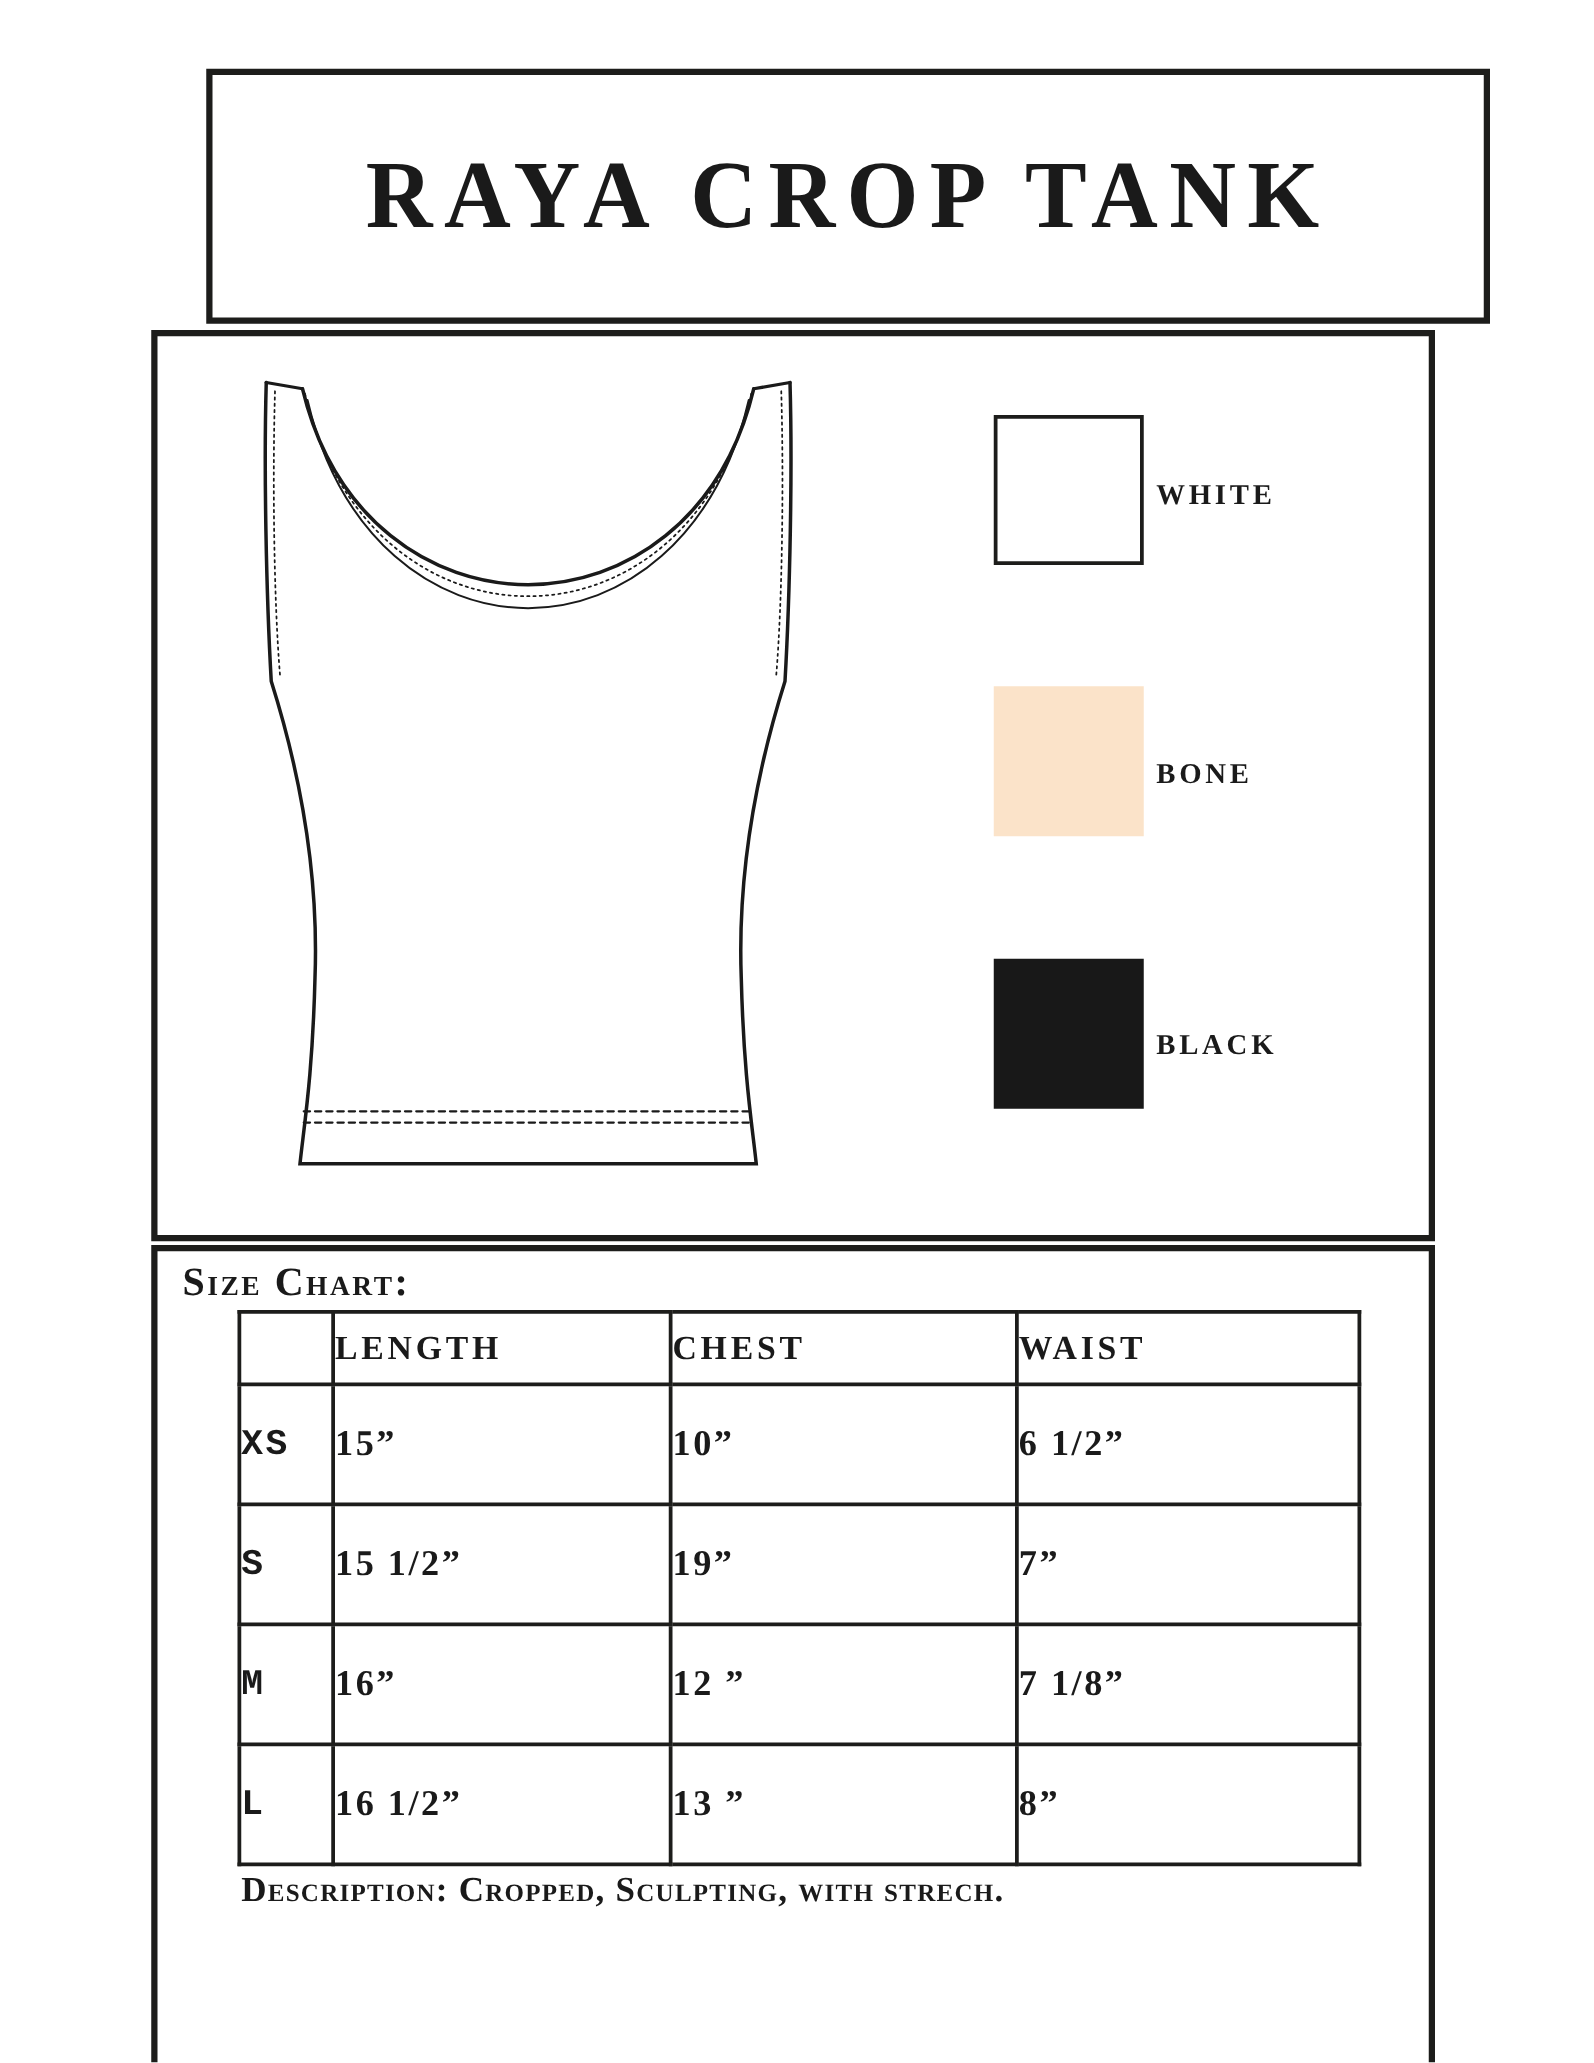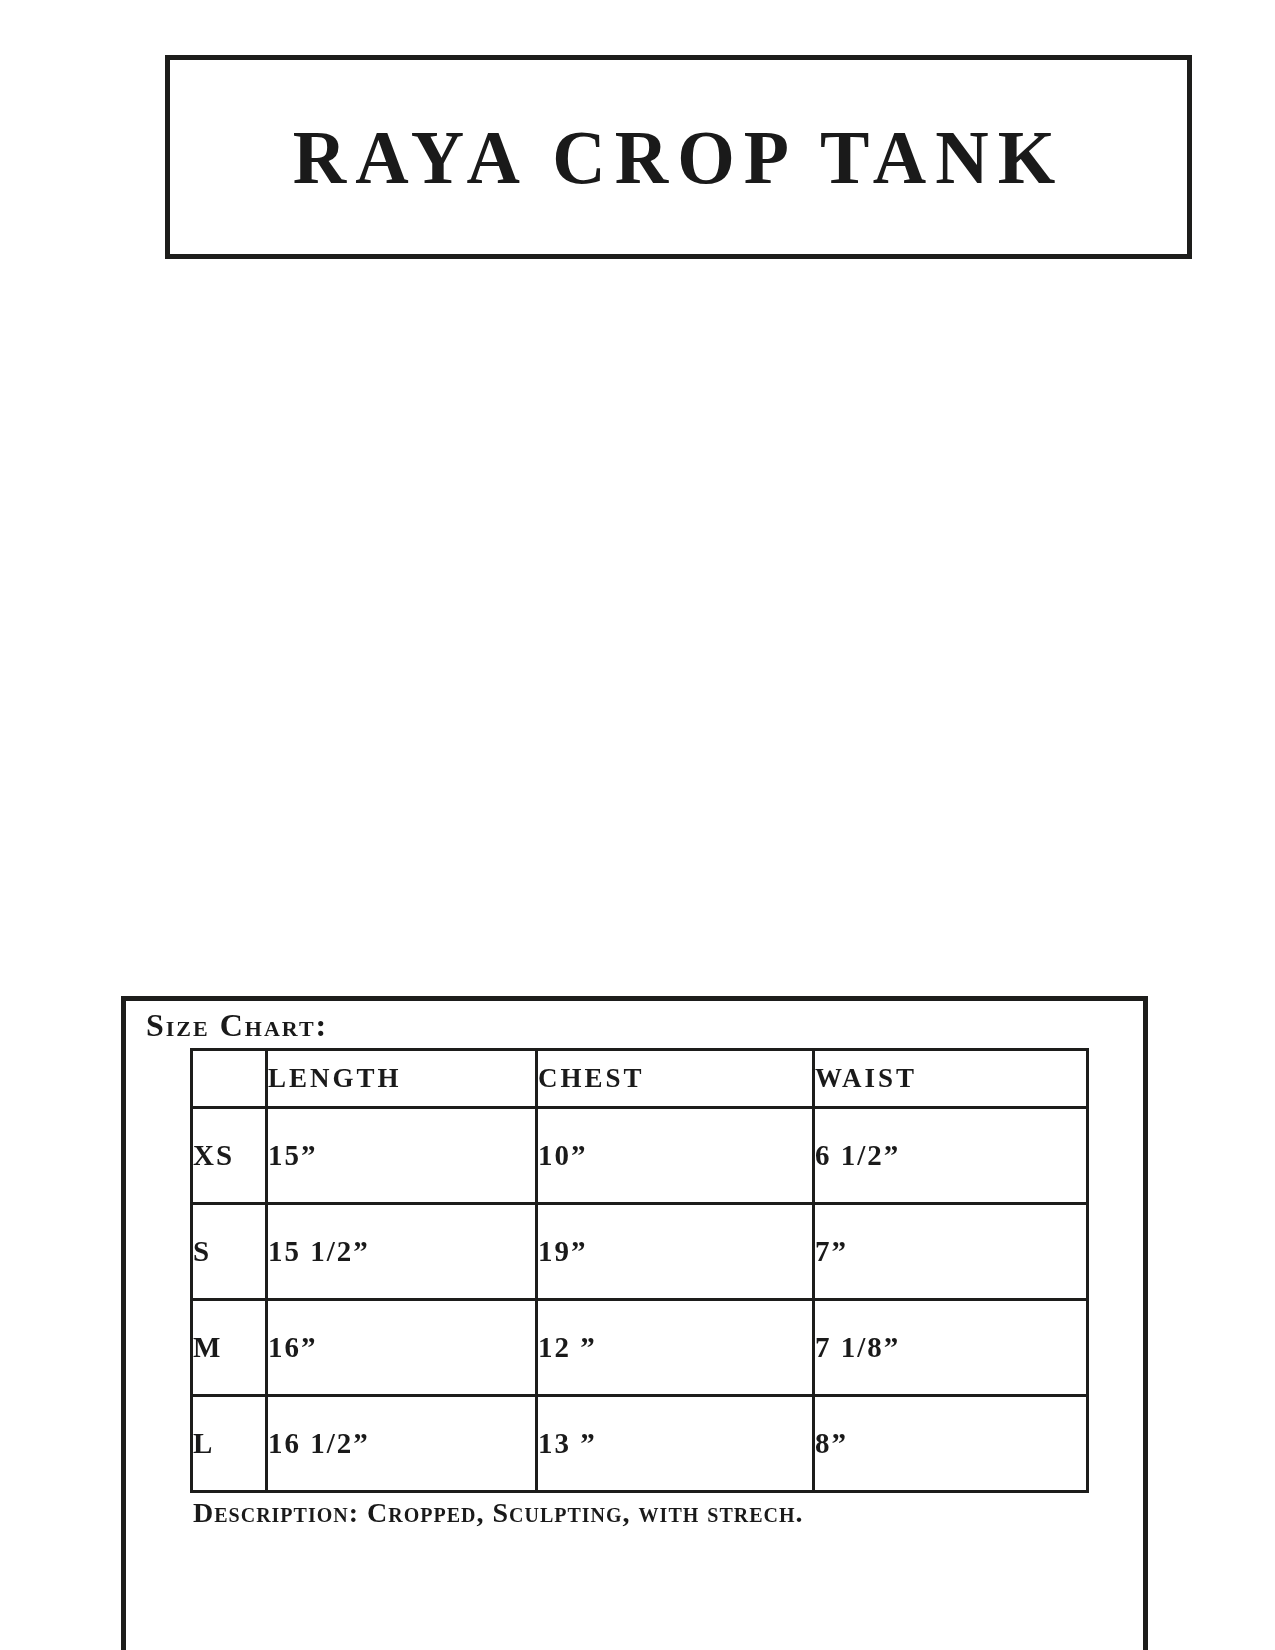--- a/index.html
+++ b/index.html
@@ -41,36 +41,72 @@
   table.size-table {
     position:absolute; left:64px; top:47px; width:896px; height:445px;
     border-collapse:collapse; table-layout:fixed;
   }
   table.size-table td, table.size-table th {
     border:3px solid #1d1d1b; text-align:left; vertical-align:middle;
     font-weight:bold; background:#fff;
   }
   table.size-table th { font-size:27px; letter-spacing:3px; height:48px; }
   table.size-table td { font-size:29px; letter-spacing:2px; height:79px; }
-  td.size-col { font-size:26px; letter-spacing:1px; }
+  td.size-col { font-size:26px; letter-spacing:1px;font-family:Liberation Mono, monospace; }
   .description {
     position:absolute; left:67px; top:496px;
     font-size:28px; font-weight:bold; font-variant:small-caps; letter-spacing:1px;
     white-space:nowrap;
   }
 </style>
 </head>
 <body>
 
 <div class="sheet">
 
   <div class="frame title-box">
     <div class="title-text">RAYA CROP TANK</div>
   </div>
 
+  <div class="frame art-box">
+
+    <svg class="sketch" viewBox="200 295 450 650" fill="none" stroke="#1a1a1a" stroke-linecap="round">
+
+      <path d="M213,306 L242,311" stroke-width="2.6"></path>
+      <path d="M603,311 L632,306" stroke-width="2.6"></path>
+
+      <path d="M213,306 C211,375 213,475 217,545
+               C240,618 255,700 252,782
+               C250,862 243,902 240,931
+               L605,931
+               C602,902 595,862 593,782
+               C590,700 605,618 628,545
+               C632,475 634,375 632,306" stroke-width="2.8"></path>
+
+      <path d="M242,311 C292,520 553,520 603,311" stroke-width="2.8"></path>
+
+      <path d="M244,315 C295,531 550,531 601,315" stroke-width="1.4" stroke-dasharray="1.8 3.2"></path>
+
+      <path d="M246,320 C298,542 547,542 599,320" stroke-width="1.6"></path>
+
+      <path d="M220,313 C218,380 219,480 224,540" stroke-width="1.4" stroke-dasharray="1.8 3.2"></path>
+      <path d="M625,313 C627,380 626,480 621,540" stroke-width="1.4" stroke-dasharray="1.8 3.2"></path>
+
+      <path d="M243,889 L602,889" stroke-width="1.8" stroke-dasharray="5 4"></path>
+      <path d="M243,898 L602,898" stroke-width="1.8" stroke-dasharray="5 4"></path>
+    </svg>
+
+    <div class="swatch sw-white" style="background: rgb(255, 255, 255); border: 3px solid rgb(29, 29, 27);"></div>
+    <div class="swatch sw-bone" style="background: rgb(251, 227, 201);"></div>
+    <div class="swatch sw-black" style="background: rgb(24, 24, 24);"></div>
+
+    <div class="swatch-label lbl-white">WHITE</div>
+    <div class="swatch-label lbl-bone">BONE</div>
+    <div class="swatch-label lbl-black">BLACK</div>
+  </div>
 
   <div class="frame chart-box">
     <div class="chart-heading">Size Chart:</div>
 
     <table class="size-table">
       <colgroup>
         <col style="width:75px">
           <col style="width:270px">
           <col style="width:277px">
           <col style="width:274px">

